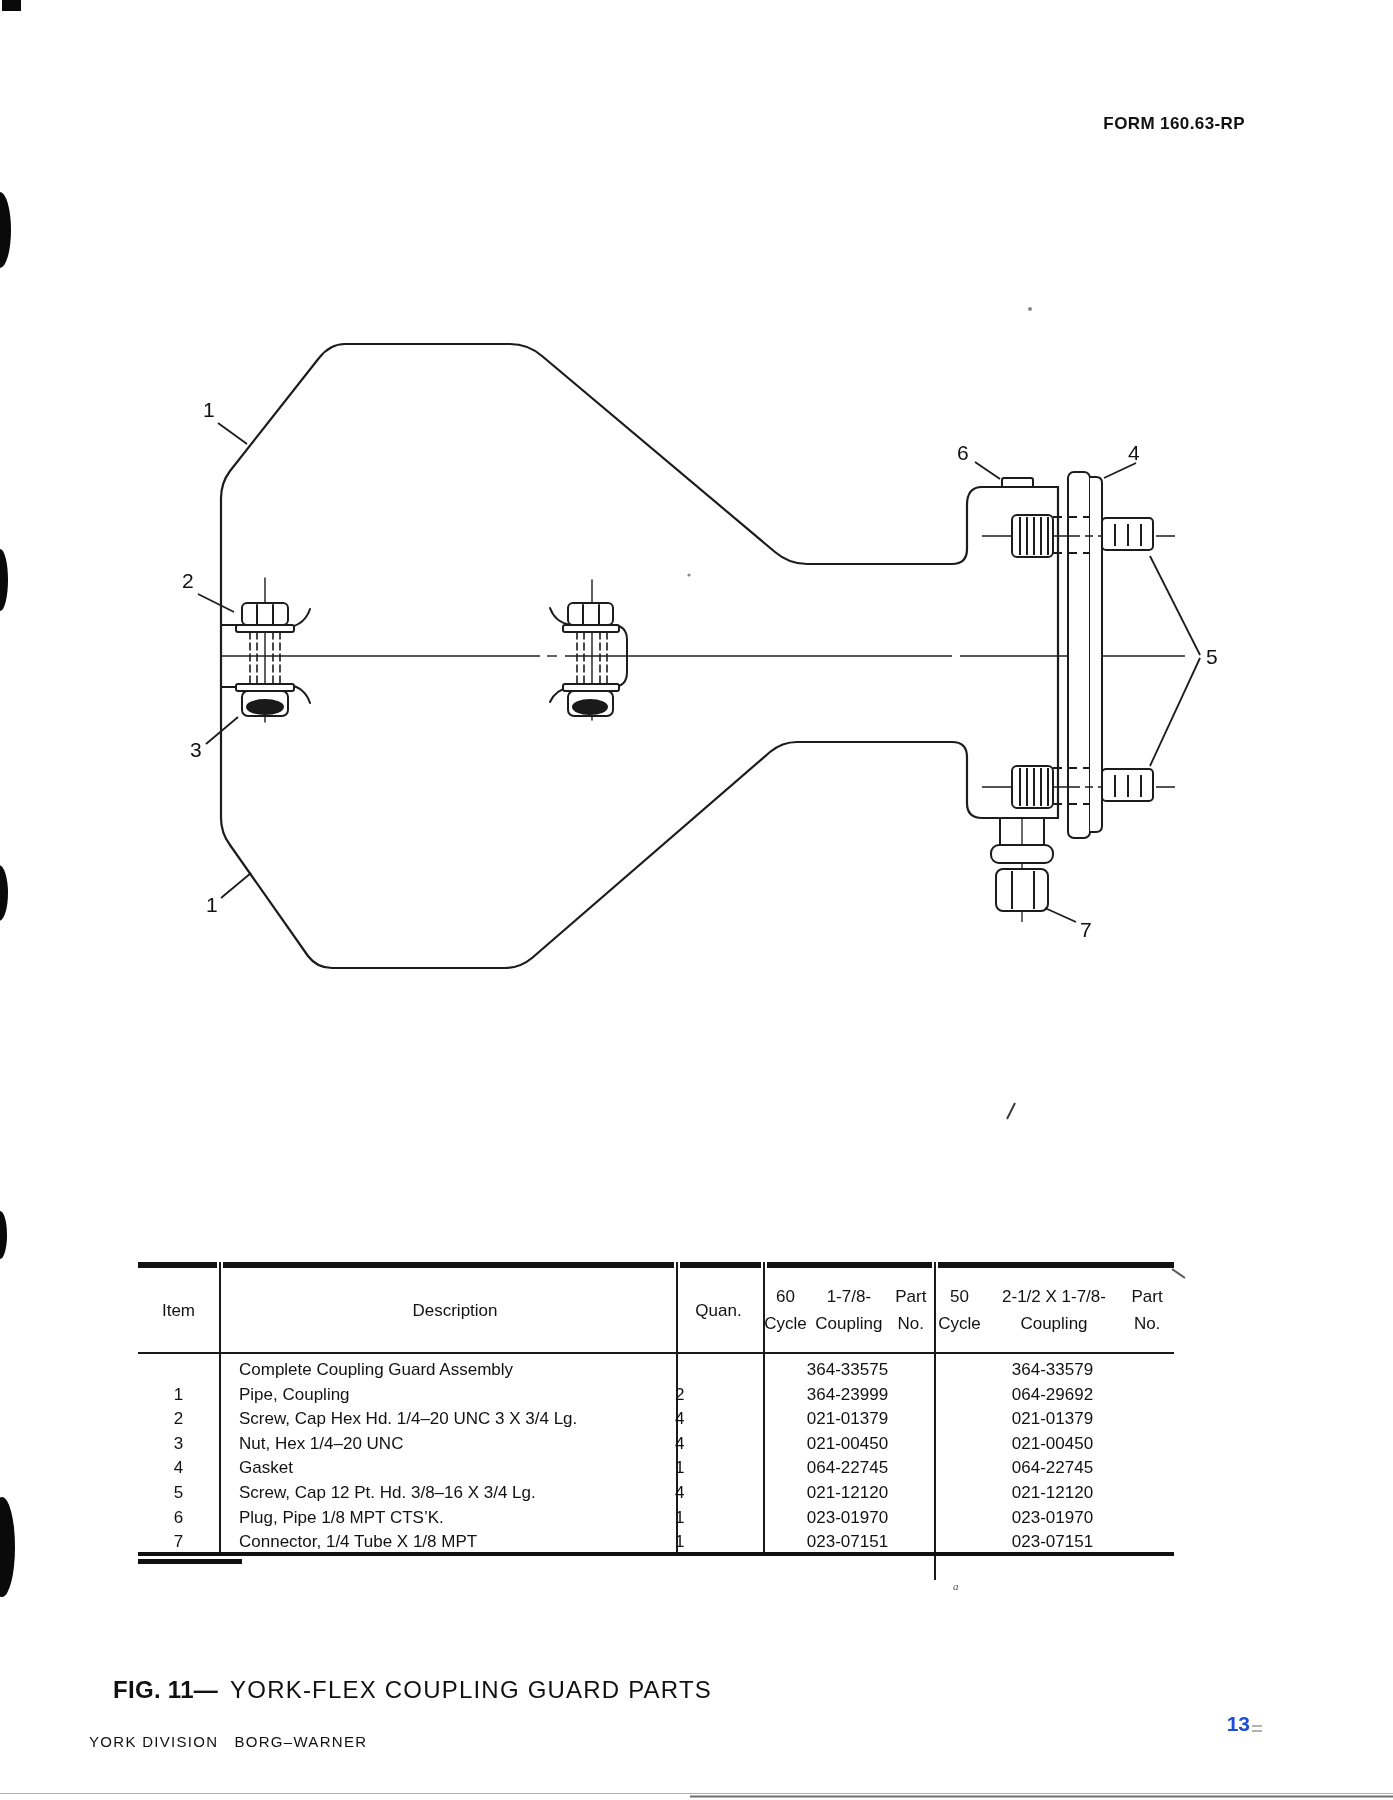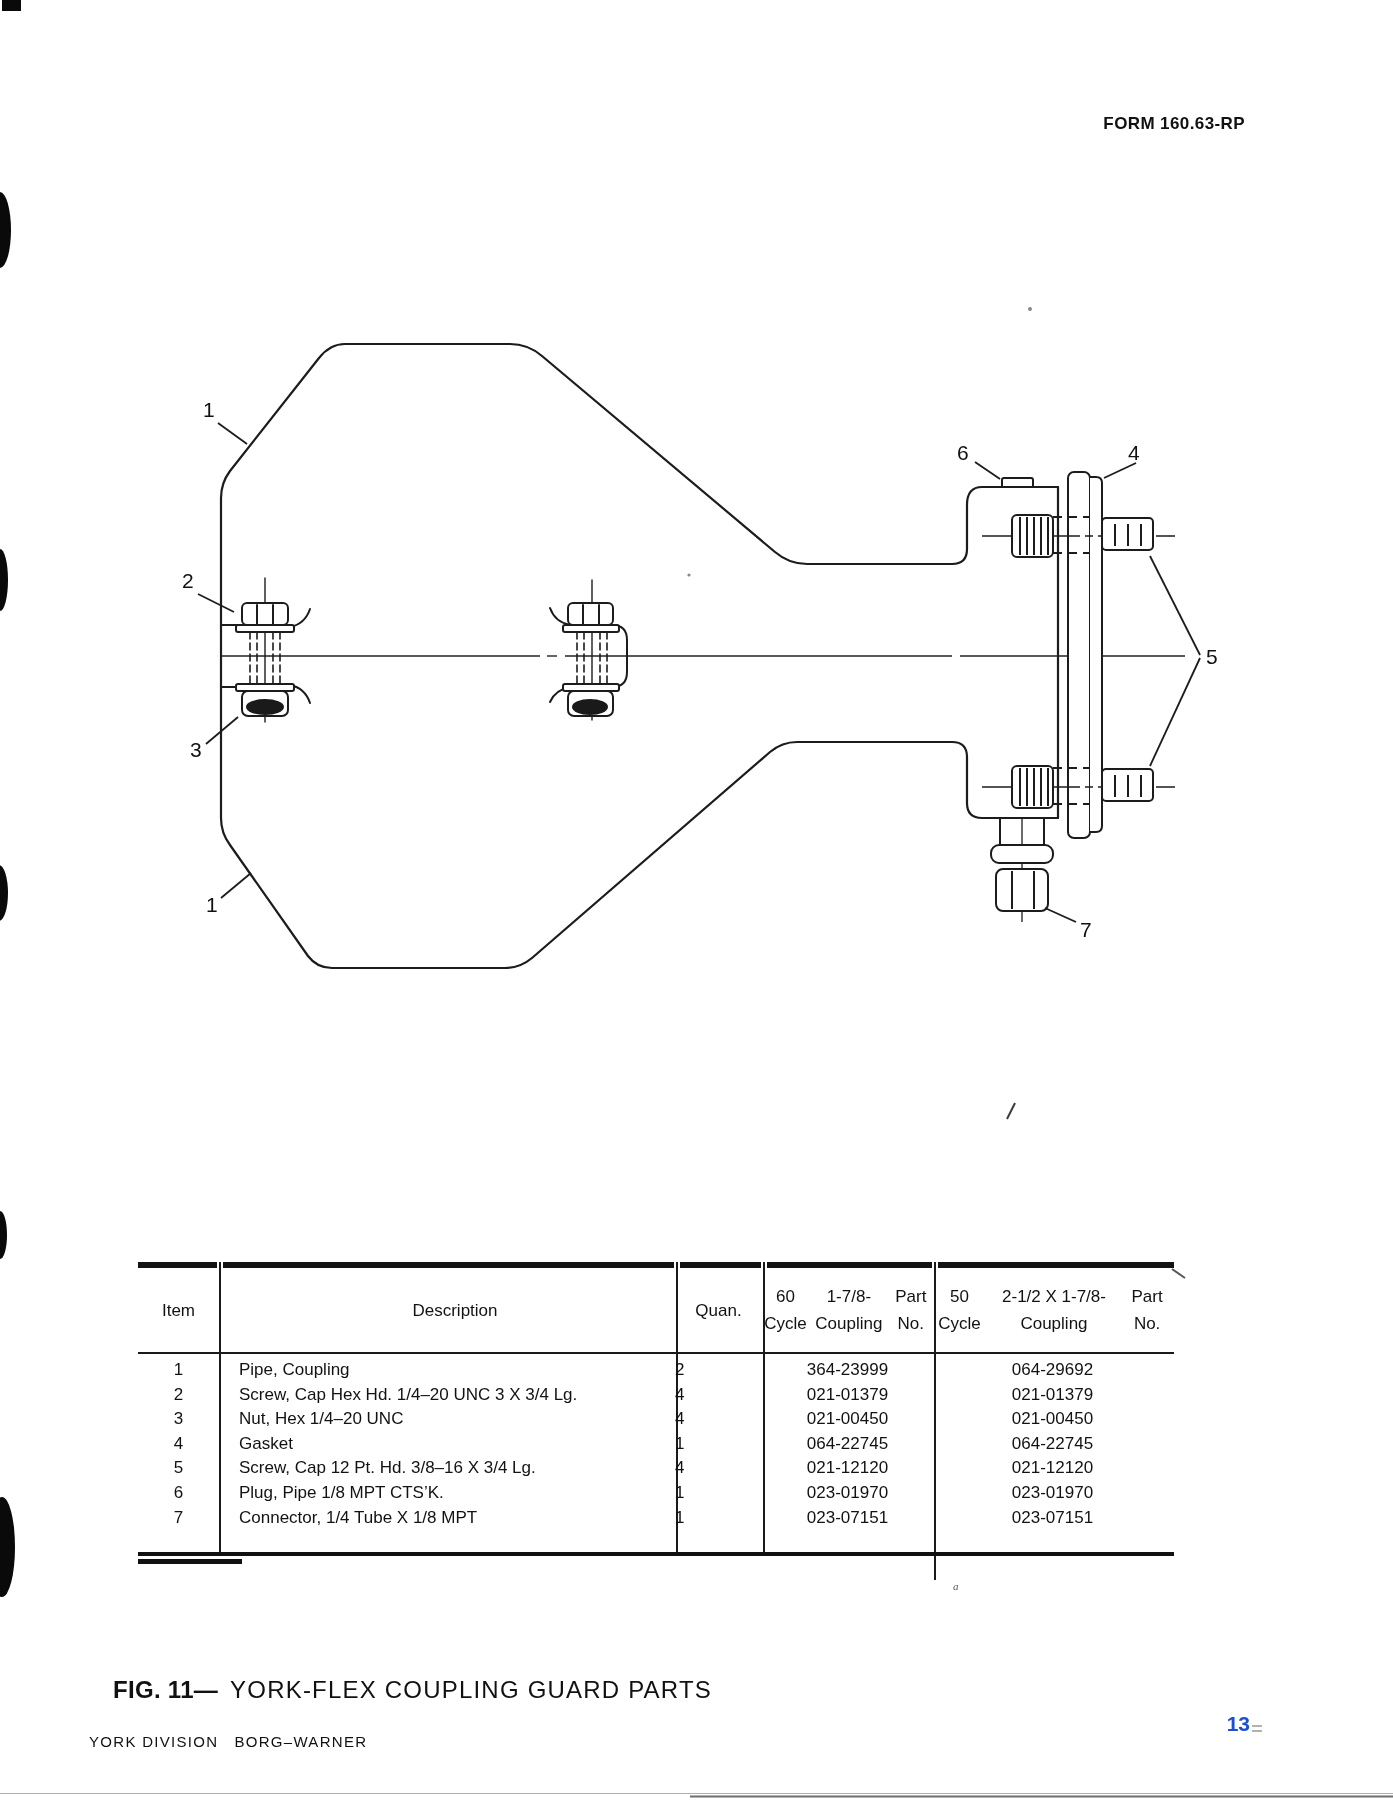--- a/index.html
+++ b/index.html
@@ -232,20 +232,27 @@
       </div>
       <div class="hc c-p50">
         <span>50 Cycle</span>
         <span>2-1/2 X 1-7/8-Coupling</span>
         <span>Part No.</span>
       </div>
     </div>
 
     <div class="tbody">
       <div class="trow">
+        <div class="c-item"></div>
+        <div class="c-desc">Complete Coupling Guard Assembly</div>
+        <div class="c-quan"></div>
+        <div class="c-p60">364-33575</div>
+        <div class="c-p50">364-33579</div>
+      </div>
+      <div class="trow">
         <div class="c-item">1</div>
         <div class="c-desc">Pipe, Coupling</div>
         <div class="c-quan">2</div>
         <div class="c-p60">364-23999</div>
         <div class="c-p50">064-29692</div>
       </div>
       <div class="trow">
         <div class="c-item">2</div>
         <div class="c-desc">Screw, Cap Hex Hd. 1/4–20 UNC 3 X 3/4 Lg.</div>
         <div class="c-quan">4</div>

